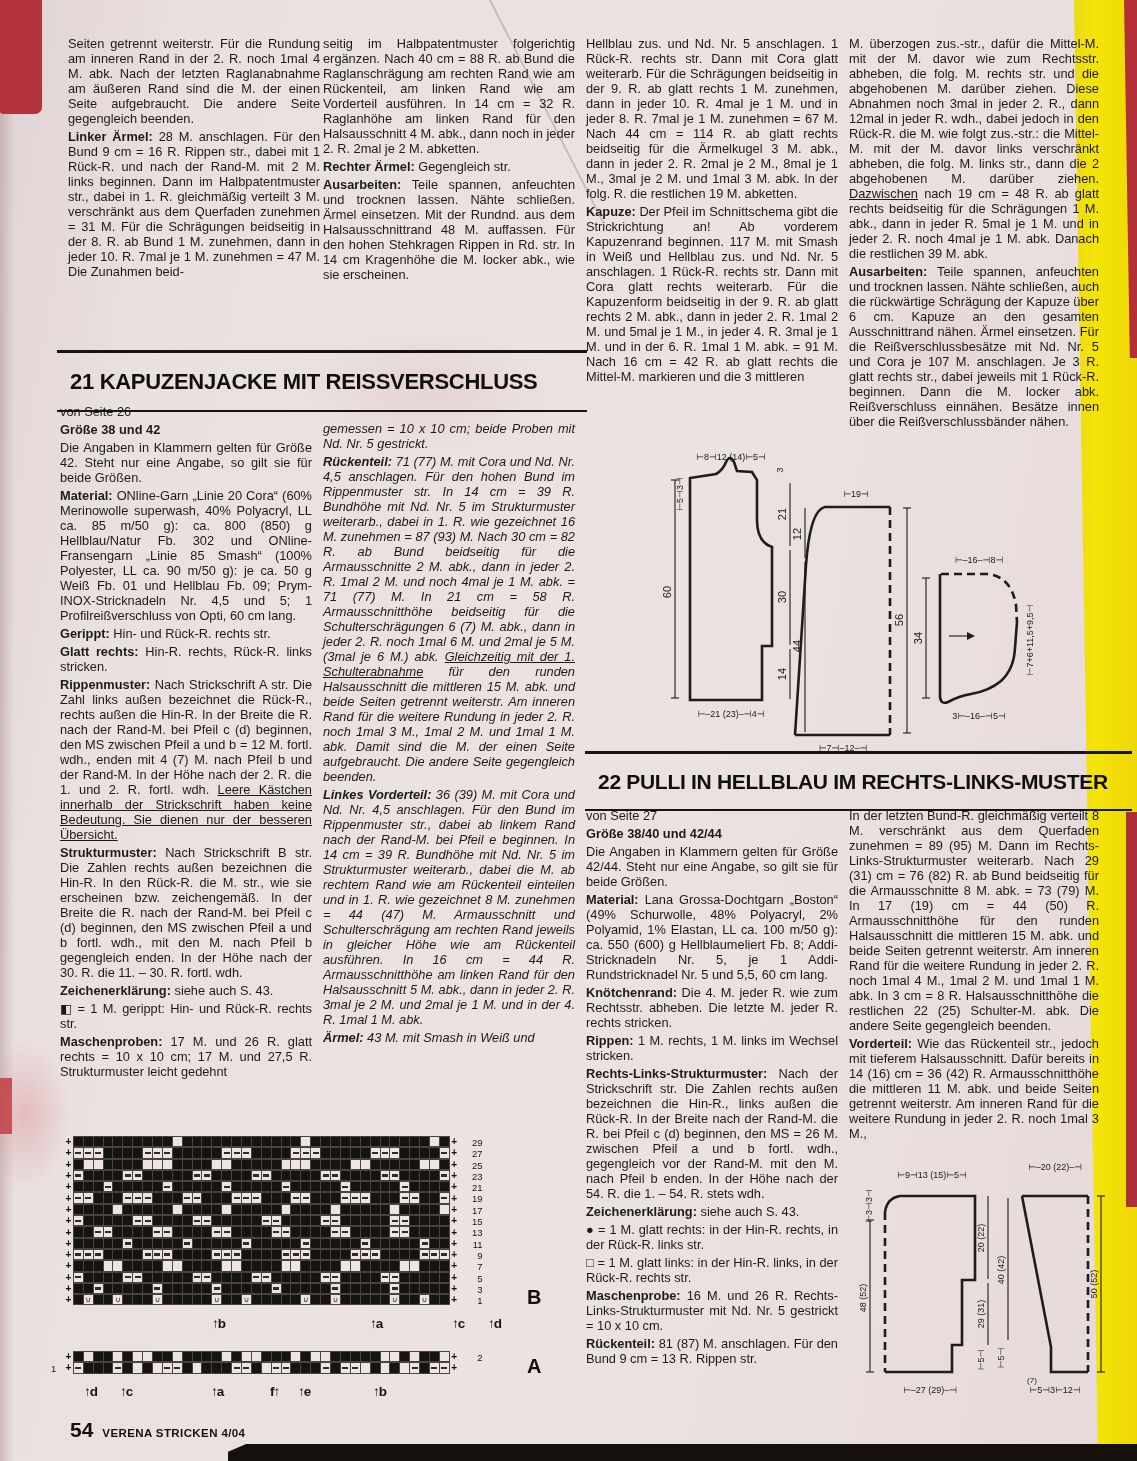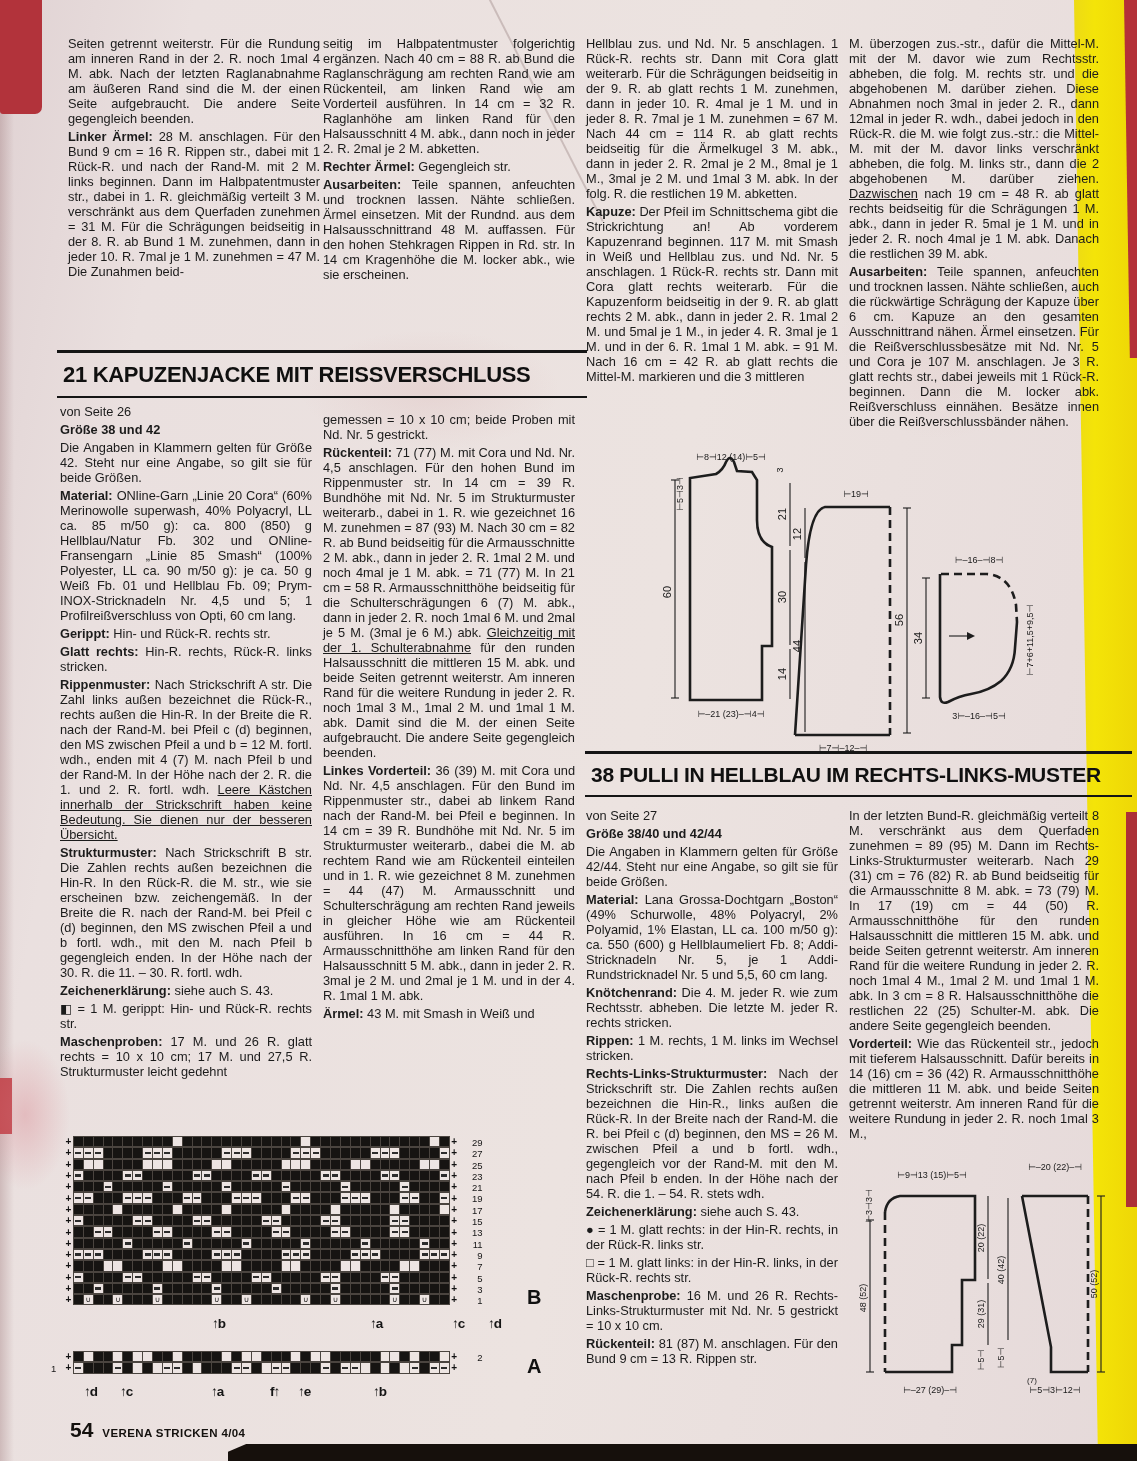--- a/index.html
+++ b/index.html
@@ -24,21 +24,21 @@
   .blot2{left:300px;top:330px;width:260px;height:120px;background:radial-gradient(closest-side,rgba(205,150,150,.18),transparent);}
   .blot3{left:840px;top:240px;width:200px;height:200px;background:radial-gradient(closest-side,rgba(205,160,160,.15),transparent);}
 
   .col{position:absolute;width:252px;text-align:justify;font-size:12.8px;line-height:15px;}
   .para{margin:0 0 3px 0;}
   .para .b{font-weight:bold;}
   .para .u{text-decoration:underline;}
 
   .headline{position:absolute;border-top:3px solid #151515;border-bottom:2px solid #151515;
     padding:5px 0 4px 2px;white-space:nowrap;}
-  .headline h2{margin:4px;font-size:22px;letter-spacing:-.3px;font-weight:bold;color:#101010;}
+  .headline h2{margin:11px;font-size:22px;letter-spacing:-.3px;font-weight:bold;color:#101010;}
 
   .sch{position:absolute;}
   .sch path,.sch line{fill:none;stroke:#1d1d1d;}
   .sch text{fill:#1a1a1a;font-size:11px;font-family:"Liberation Sans","DejaVu Sans",sans-serif;}
   .sch .small{font-size:9px;}
   .dim{stroke-width:1.1;}
   .shape{stroke-width:2.6;}
   .dash{stroke-dasharray:8,5;}
 
   .chart{position:absolute;}
@@ -101,21 +101,21 @@
       <p class="para"><span>Die Angaben in Klammern gelten für Größe 42. Steht nur eine Angabe, so gilt sie für beide Größen.</span></p>
       <p class="para"><span class="b">Material: </span><span>ONline-Garn „Linie 20 Cora“ (60% Merinowolle superwash, 40% Polyacryl, LL ca. 85 m/50 g): ca. 800 (850) g Hellblau/Natur Fb. 302 und ONline-Fransengarn „Linie 85 Smash“ (100% Polyester, LL ca. 90 m/50 g): je ca. 50 g Weiß Fb. 01 und Hellblau Fb. 09; Prym-INOX-Stricknadeln Nr. 4,5 und 5; 1 Profilreißverschluss von Opti, 60 cm lang.</span></p>
       <p class="para"><span class="b">Gerippt: </span><span>Hin- und Rück-R. rechts str.</span></p>
       <p class="para"><span class="b">Glatt rechts: </span><span>Hin-R. rechts, Rück-R. links stricken.</span></p>
       <p class="para"><span class="b">Rippenmuster: </span><span>Nach Strickschrift A str. Die Zahl links außen bezeichnet die Rück-R., rechts außen die Hin-R. In der Breite die R. nach der Rand-M. bei Pfeil c (d) beginnen, den MS zwischen Pfeil a und b = 12 M. fortl. wdh., enden mit 4 (7) M. nach Pfeil b und der Rand-M. In der Höhe nach der 2. R. die 1. und 2. R. fortl. wdh. </span><span class="u">Leere Kästchen innerhalb der Strickschrift haben keine Bedeutung. Sie dienen nur der besseren Übersicht.</span></p>
       <p class="para"><span class="b">Strukturmuster: </span><span>Nach Strickschrift B str. Die Zahlen rechts außen bezeichnen die Hin-R. In den Rück-R. die M. str., wie sie erscheinen bzw. zeichengemäß. In der Breite die R. nach der Rand-M. bei Pfeil c (d) beginnen, den MS zwischen Pfeil a und b fortl. wdh., mit den M. nach Pfeil b gegengleich enden. In der Höhe nach der 30. R. die 11. – 30. R. fortl. wdh.</span></p>
       <p class="para"><span class="b">Zeichenerklärung: </span><span>siehe auch S. 43.</span></p>
       <p class="para"><span>◧ = 1 M. gerippt: Hin- und Rück-R. rechts str.</span></p>
       <p class="para"><span class="b">Maschenproben: </span><span>17 M. und 26 R. glatt rechts = 10 x 10 cm; 17 M. und 27,5 R. Strukturmuster leicht gedehnt</span></p>
     </div>
-  <div class="col" style="left:323px;top:412px;">
+  <div class="col" style="left:323px;top:421px;font-style:italic;">
       <p class="para"><span>gemessen = 10 x 10 cm; beide Proben mit Nd. Nr. 5 gestrickt.</span></p>
       <p class="para"><span class="b">Rückenteil: </span><span>71 (77) M. mit Cora und Nd. Nr. 4,5 anschlagen. Für den hohen Bund im Rippenmuster str. In 14 cm = 39 R. Bundhöhe mit Nd. Nr. 5 im Strukturmuster weiterarb., dabei in 1. R. wie gezeichnet 16 M. zunehmen = 87 (93) M. Nach 30 cm = 82 R. ab Bund beidseitig für die Armausschnitte 2 M. abk., dann in jeder 2. R. 1mal 2 M. und noch 4mal je 1 M. abk. = 71 (77) M. In 21 cm = 58 R. Armausschnitthöhe beidseitig für die Schulterschrägungen 6 (7) M. abk., dann in jeder 2. R. noch 1mal 6 M. und 2mal je 5 M. (3mal je 6 M.) abk. </span><span class="u">Gleichzeitig mit der 1. Schulterabnahme</span><span> für den runden Halsausschnitt die mittleren 15 M. abk. und beide Seiten getrennt weiterstr. Am inneren Rand für die weitere Rundung in jeder 2. R. noch 1mal 3 M., 1mal 2 M. und 1mal 1 M. abk. Damit sind die M. der einen Seite aufgebraucht. Die andere Seite gegengleich beenden.</span></p>
       <p class="para"><span class="b">Linkes Vorderteil: </span><span>36 (39) M. mit Cora und Nd. Nr. 4,5 anschlagen. Für den Bund im Rippenmuster str., dabei ab linkem Rand nach der Rand-M. bei Pfeil e beginnen. In 14 cm = 39 R. Bundhöhe mit Nd. Nr. 5 im Strukturmuster weiterarb., dabei die M. ab rechtem Rand wie am Rückenteil einteilen und in 1. R. wie gezeichnet 8 M. zunehmen = 44 (47) M. Armausschnitt und Schulterschrägung am rechten Rand jeweils in gleicher Höhe wie am Rückenteil ausführen. In 16 cm = 44 R. Armausschnitthöhe am linken Rand für den Halsausschnitt 5 M. abk., dann in jeder 2. R. 3mal je 2 M. und 2mal je 1 M. und in der 4. R. 1mal 1 M. abk.</span></p>
       <p class="para"><span class="b">Ärmel: </span><span>43 M. mit Smash in Weiß und</span></p>
     </div>
 
   <svg class="sch" style="left:585px;top:450px;" width="550" height="318" viewBox="0 0 550 318">
 
     <path class="shape" d="M105,250 V28 L131,24 Q138,20 141,12 Q145,4 149,12 L152,21 L167,22 L172,30 V70 Q172,92 187,97 V196 H177 V250 Z"></path>
     <text x="146" y="10" text-anchor="middle" class="small">⊢8⊣12 (14)⊢5⊣</text>
@@ -154,21 +154,21 @@
     <text x="394" y="113" text-anchor="middle" class="small">⊢–16–⊣8⊣</text>
     <line class="dim" x1="341" y1="128" x2="341" y2="248"></line>
       <line class="dim" x1="337" y1="128" x2="345" y2="128"></line>
       <line class="dim" x1="337" y1="248" x2="345" y2="248"></line>
     <text transform="rotate(-90 337 188)" x="337" y="188" text-anchor="middle">34</text>
     <text transform="rotate(-90 448 190)" x="448" y="190" text-anchor="middle" class="small">⊢7+6+11,5+9,5⊣</text>
     <text x="394" y="269" text-anchor="middle" class="small">3⊢–16–⊣5⊣</text>
   </svg>
 
   <div class="headline" style="left:585px;top:751px;width:545px;">
-    <h2 style="font-size:21px;">38 PULLI IN HELLBLAU IM RECHTS-LINKS-MUSTER</h2>
+    <h2 style="font-size:21px;">22 PULLI IN HELLBLAU IM RECHTS-LINKS-MUSTER</h2>
   </div>
   <div class="col" style="left:586px;top:808px;">
       <p class="para"><span>von Seite 27</span></p>
       <p class="para"><span class="b">Größe 38/40 und 42/44</span></p>
       <p class="para"><span>Die Angaben in Klammern gelten für Größe 42/44. Steht nur eine Angabe, so gilt sie für beide Größen.</span></p>
       <p class="para"><span class="b">Material: </span><span>Lana Grossa-Dochtgarn „Boston“ (49% Schurwolle, 48% Polyacryl, 2% Polyamid, 1% Elastan, LL ca. 100 m/50 g): ca. 550 (600) g Hellblaumeliert Fb. 8; Addi-Stricknadeln Nr. 5, je 1 Addi-Rundstricknadel Nr. 5 und 5,5, 60 cm lang.</span></p>
       <p class="para"><span class="b">Knötchenrand: </span><span>Die 4. M. jeder R. wie zum Rechtsstr. abheben. Die letzte M. jeder R. rechts stricken.</span></p>
       <p class="para"><span class="b">Rippen: </span><span>1 M. rechts, 1 M. links im Wechsel stricken.</span></p>
       <p class="para"><span class="b">Rechts-Links-Strukturmuster: </span><span>Nach der Strickschrift str. Die Zahlen rechts außen bezeichnen die Hin-R., links außen die Rück-R. In der Breite nach der Rand-M. die R. bei Pfeil c (d) beginnen, den MS = 26 M. zwischen Pfeil a und b fortl. wdh., gegengleich vor der Rand-M. mit den M. nach Pfeil b enden. In der Höhe nach der 54. R. die 1. – 54. R. stets wdh.</span></p>
       <p class="para"><span class="b">Zeichenerklärung: </span><span>siehe auch S. 43.</span></p>

